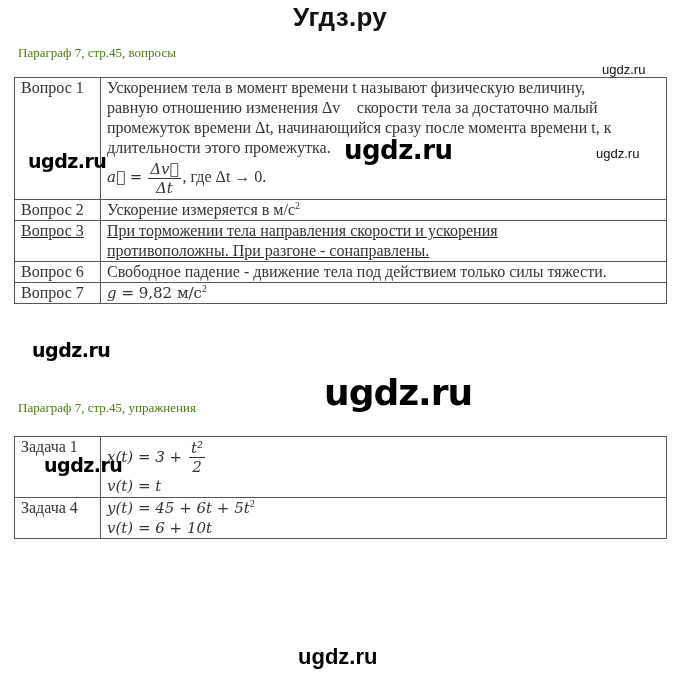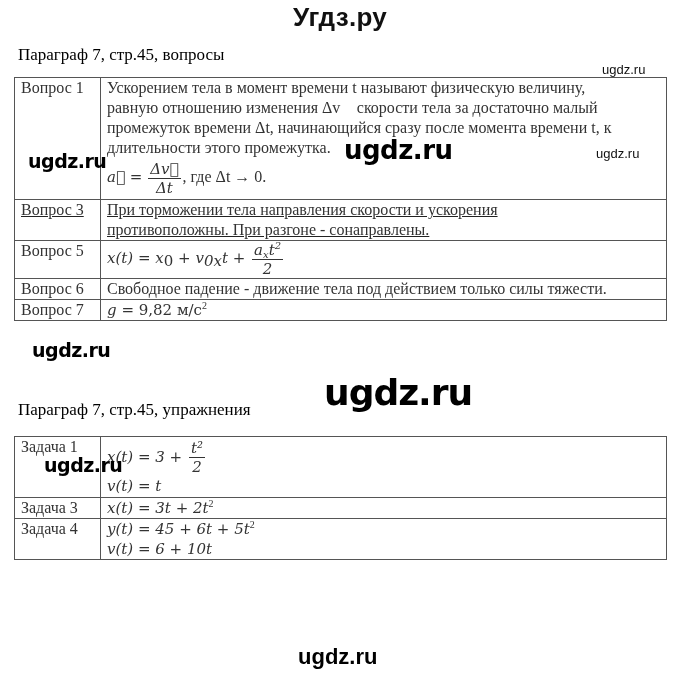--- a/index.html
+++ b/index.html
@@ -1,18 +1,18 @@
 <!DOCTYPE html>
 <html><head>
 <meta charset="utf-8">
 <style>
   html, body { margin: 0; padding: 0; background: #ffffff; }
   body { width: 680px; height: 676px; position: relative; overflow: hidden; font-family: "Liberation Serif", serif; color: #222; }
   .site-title { position: absolute; left: 0; width: 680px; top: 2px; text-align: center; font-family: "Liberation Sans", sans-serif; font-weight: bold; font-size: 26px; color: #111; letter-spacing: 0.3px; }
-  .section-heading { position: absolute; left: 18px; font-size: 17px; color: #000000; }
+  .section-heading { position: absolute; left: 18px; font-size: 13px; color: #4d7c0f; }
   .wm { position: absolute; font-family: "DejaVu Sans", sans-serif; font-weight: bold; color: #000; white-space: nowrap; }
   .wm.small { font-size: 13px; font-weight: normal; font-family: "Liberation Sans", sans-serif; color: #111; }
   .wm.med { font-size: 19px; letter-spacing: -0.5px; }
   .wm.big { font-size: 36px; letter-spacing: -1px; }
   .wm.foot { font-size: 22px; font-weight: normal; font-family: "Liberation Sans", sans-serif; font-weight: bold; }
   table.qa { position: absolute; left: 14px; width: 653px; border-collapse: collapse; font-size: 16px; line-height: 20px; padding-left: 44px; }
   table.qa td { border: 1.5px solid #555; vertical-align: top; padding: 0 6px; }
   table.qa td.label { width: 73px; padding-left: 6px; white-space: nowrap; color: #333; }
   table.qa td.content { color: #333; }
   .m { font-family: "DejaVu Serif", serif; font-style: italic; font-size: 15px; }
@@ -43,35 +43,29 @@
       <span class="line">длительности этого промежутка.</span>
       <span class="line" style="margin-top:2px;">
         <span class="m">a⃗ =</span>
         <span class="frac m">
           <span class="num">Δv⃗</span>
           <span class="den">Δt</span>
         </span><span>, где Δt → 0.</span>
       </span>
     </td>
   </tr>
+  <tr style="height:19px;">
+    <td class="label">Вопрос 2</td>
+    <td class="content"><span>Ускорение измеряется в м/с</span><sup>2</sup></td>
+  </tr>
   <tr style="height:41px;text-decoration:underline;">
     <td class="label">Вопрос 3</td>
     <td class="content">
       <span class="line">При торможении тела направления скорости и ускорения</span>
       <span class="line">противоположны. При разгоне - сонаправлены.</span>
-    </td>
-  </tr>
-  <tr style="height:38px;">
-    <td class="label">Вопрос 5</td>
-    <td class="content" style="vertical-align:middle;">
-      <span class="m">x(t) = x</span><sub class="mu">0</sub><span class="m"> + v</span><sub class="m">0x</sub><span class="m">t + </span>
-      <span class="frac m">
-        <span class="num"><span>a</span><sub>x</sub><span>t</span><sup>2</sup></span>
-        <span class="den mu">2</span>
-      </span>
     </td>
   </tr>
   <tr style="height:21px;">
     <td class="label">Вопрос 6</td>
     <td class="content">Свободное падение - движение тела под действием только силы тяжести.</td>
   </tr>
   <tr style="height:19px;">
     <td class="label">Вопрос 7</td>
     <td class="content"><span class="m">g</span><span class="mu"> = 9,82  м/с</span><sup>2</sup></td>
   </tr>
@@ -84,24 +78,20 @@
   <tbody>
       <tr style="height:61px;">
     <td class="label">Задача 1</td>
     <td class="content">
       <span class="line m" style="margin-top:2px;">
         <span>x(t) = 3 + </span><span class="frac"><span class="num">t²</span><span class="den mu">2</span></span>
       </span>
       <span class="line m">v(t) = t</span>
     </td>
   </tr>
-  <tr style="height:19px;">
-    <td class="label">Задача 3</td>
-    <td class="content"><span class="m">x(t) = 3t + 2t</span><sup>2</sup></td>
-  </tr>
   <tr style="height:40px;">
     <td class="label">Задача 4</td>
     <td class="content">
       <span class="line"><span class="m">y(t) = 45 + 6t + 5t</span><sup>2</sup></span>
       <span class="line m">v(t) = 6 + 10t</span>
     </td>
   </tr>
 </tbody>
   </table>
 

